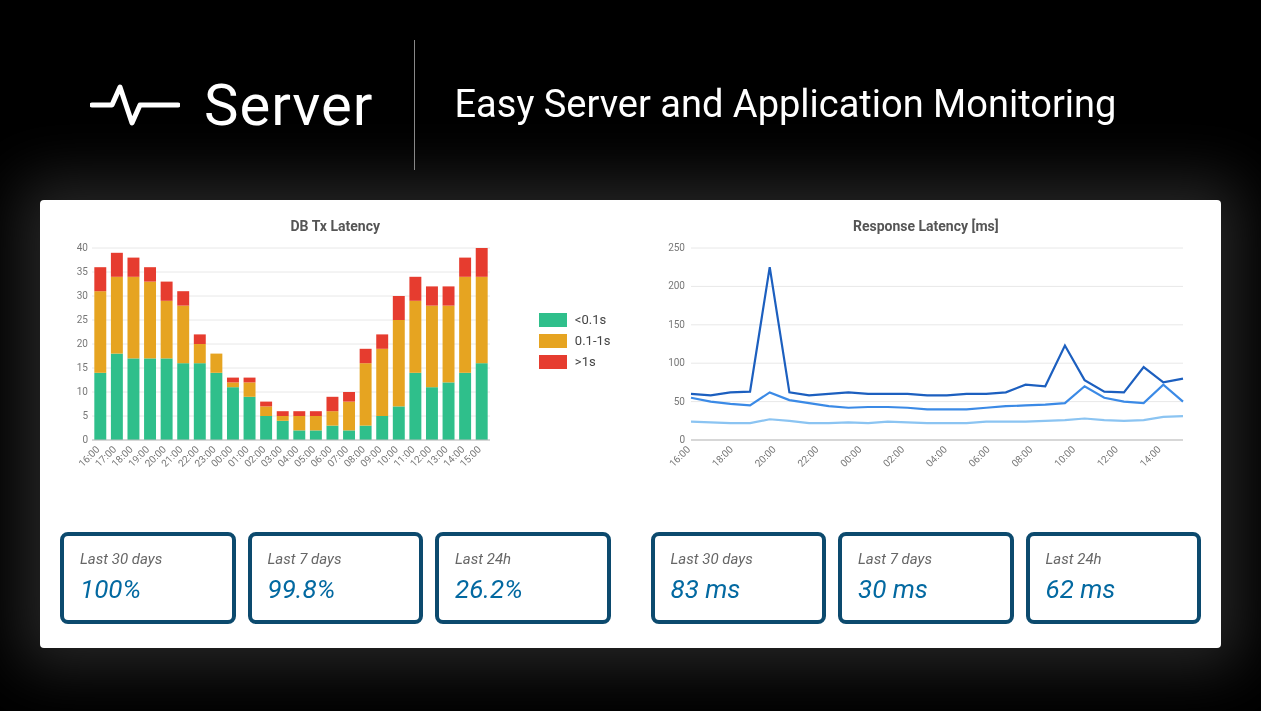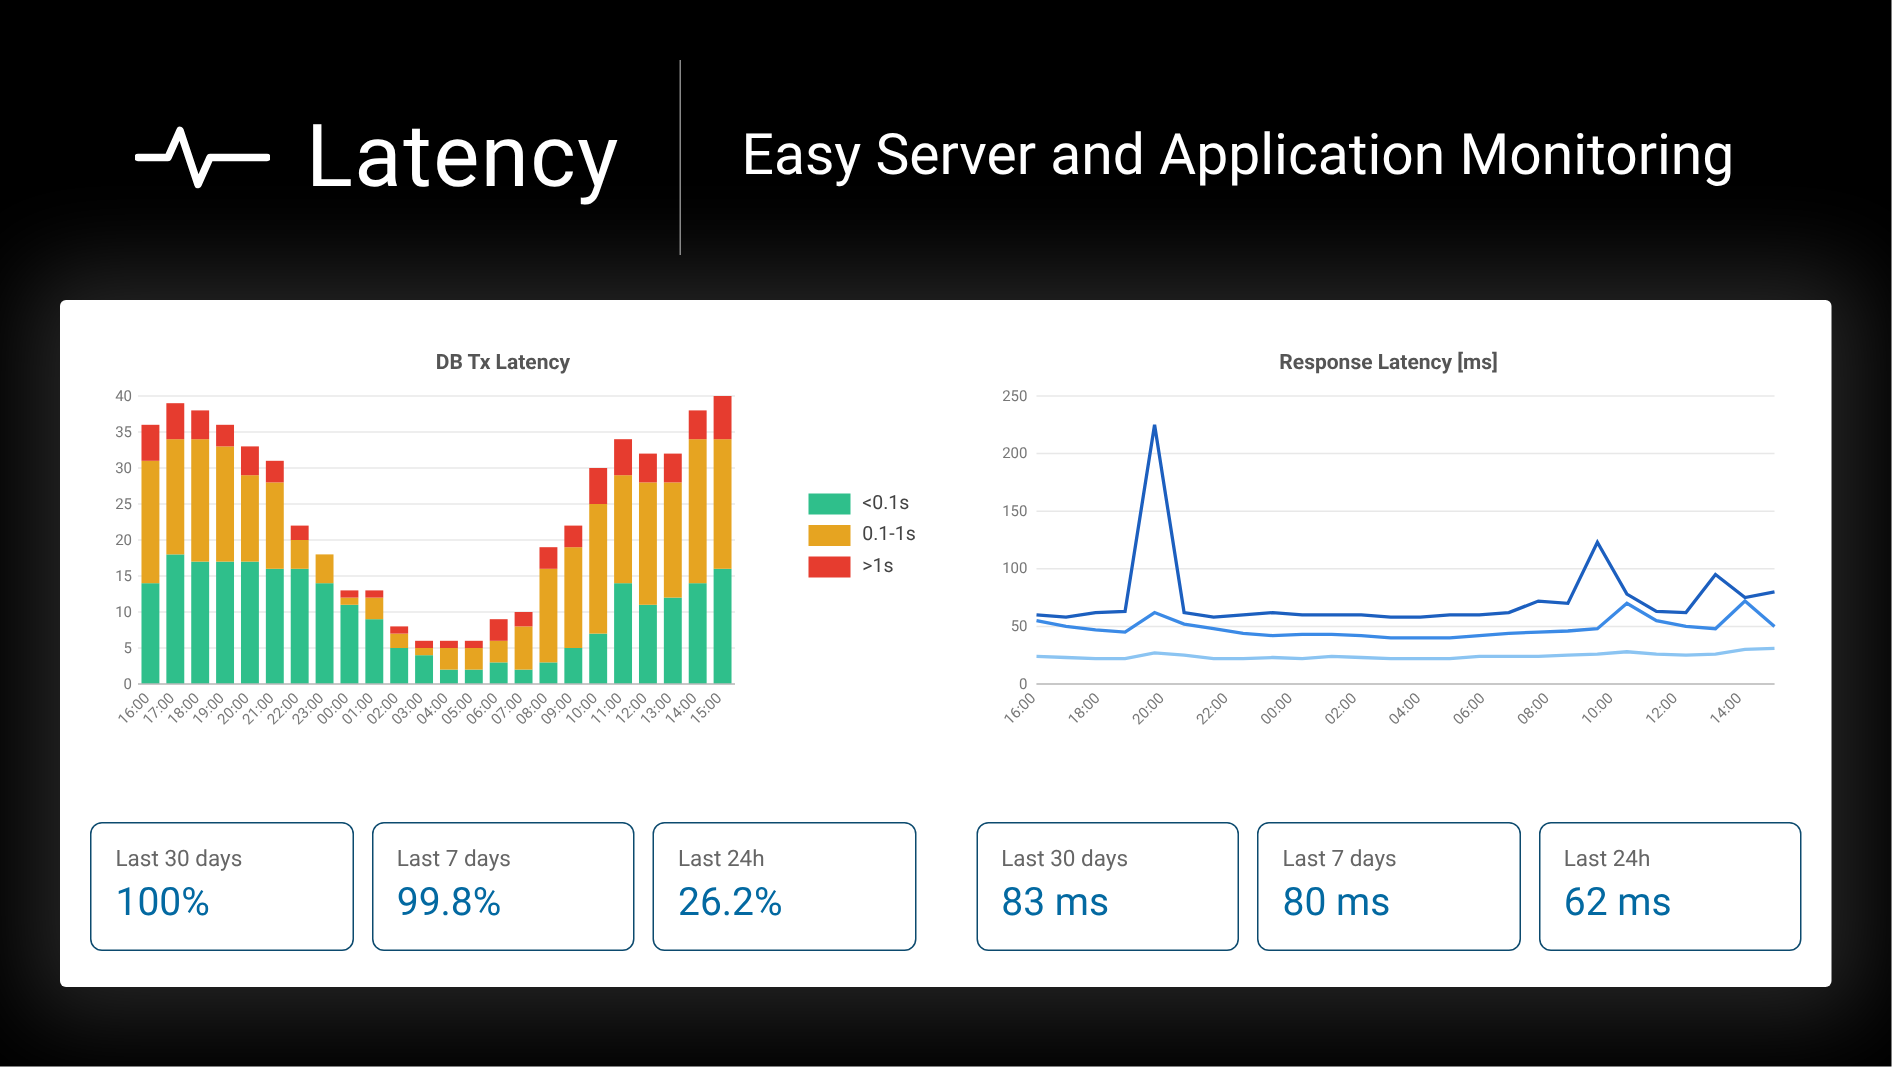--- a/index.html
+++ b/index.html
@@ -42,21 +42,21 @@
   .panel {
     background: #fff;
     margin: 0 40px 40px 40px;
     border-radius: 4px;
     box-shadow: 0 0 60px 20px rgba(255,255,255,0.15);
     padding: 18px 20px 24px 20px;
     display: flex;
     gap: 40px;
   }
   .col { flex: 1; display: flex; flex-direction: column; }
-  .chart-container { position: relative; height: 280px; margin-top: 16px; }
+  .chart-container { position: relative; height: 280px; }
   .chart-title {
     text-align: center;
     font-size: 14px;
     font-weight: 700;
     color: #555;
     margin-bottom: 8px;
   }
   .chart-body {
     position: relative;
     height: 240px;
@@ -68,40 +68,41 @@
     font-size: 13px;
     color: #444;
   }
   .legend-row { display:flex; align-items:center; gap:8px; margin:6px 0; }
   .legend-sw { width:28px; height:14px; }
   .cards {
     display:flex; gap:12px; margin-top:34px;
   }
   .card {
     flex:1;
-    border:1px solid #0c4a6e;
+    border:4px solid #0c4a6e;
     border-radius:8px;
     padding:14px 32px 16px 16px;
+    font-style:italic;
   }
   .card-label { font-size:15px; color:#666; margin-bottom:6px; }
   .card-value { font-size:26px; color:#0369a1; font-weight:400; }
   .tick-text { font-size:10px; fill:#777; }
   .xlbl { font-size:10px; fill:#777; }
 </style>
 </head>
 <body>
 
 <div class="header">
   <div class="logo-section">
     <span class="logo-icon">
       <svg width="90" height="60" viewBox="0 0 90 60">
         <path d="M2 30 L22 30 L30 12 L42 48 L50 30 L88 30" stroke="#fff" stroke-width="5" fill="none" stroke-linecap="round" stroke-linejoin="round"></path>
       </svg>
     </span>
-    <span class="logo-text">Latency</span>
+    <span class="logo-text">Server</span>
   </div>
   <div class="divider"></div>
   <div class="tagline">Easy Server and Application Monitoring</div>
 </div>
 
 <div class="panel">
 
   <div class="col">
     <div class="chart-container">
       <div class="chart-title">DB Tx Latency</div>
@@ -291,21 +292,21 @@
           </svg>
       </div>
     </div>
     <div class="cards">
       <div class="card">
         <div class="card-label">Last 30 days</div>
         <div class="card-value">83 ms</div>
       </div>
       <div class="card">
         <div class="card-label">Last 7 days</div>
-        <div class="card-value">80 ms</div>
+        <div class="card-value">30 ms</div>
       </div>
       <div class="card">
         <div class="card-label">Last 24h</div>
         <div class="card-value">62 ms</div>
       </div>
     </div>
   </div>
 
 </div>
 

